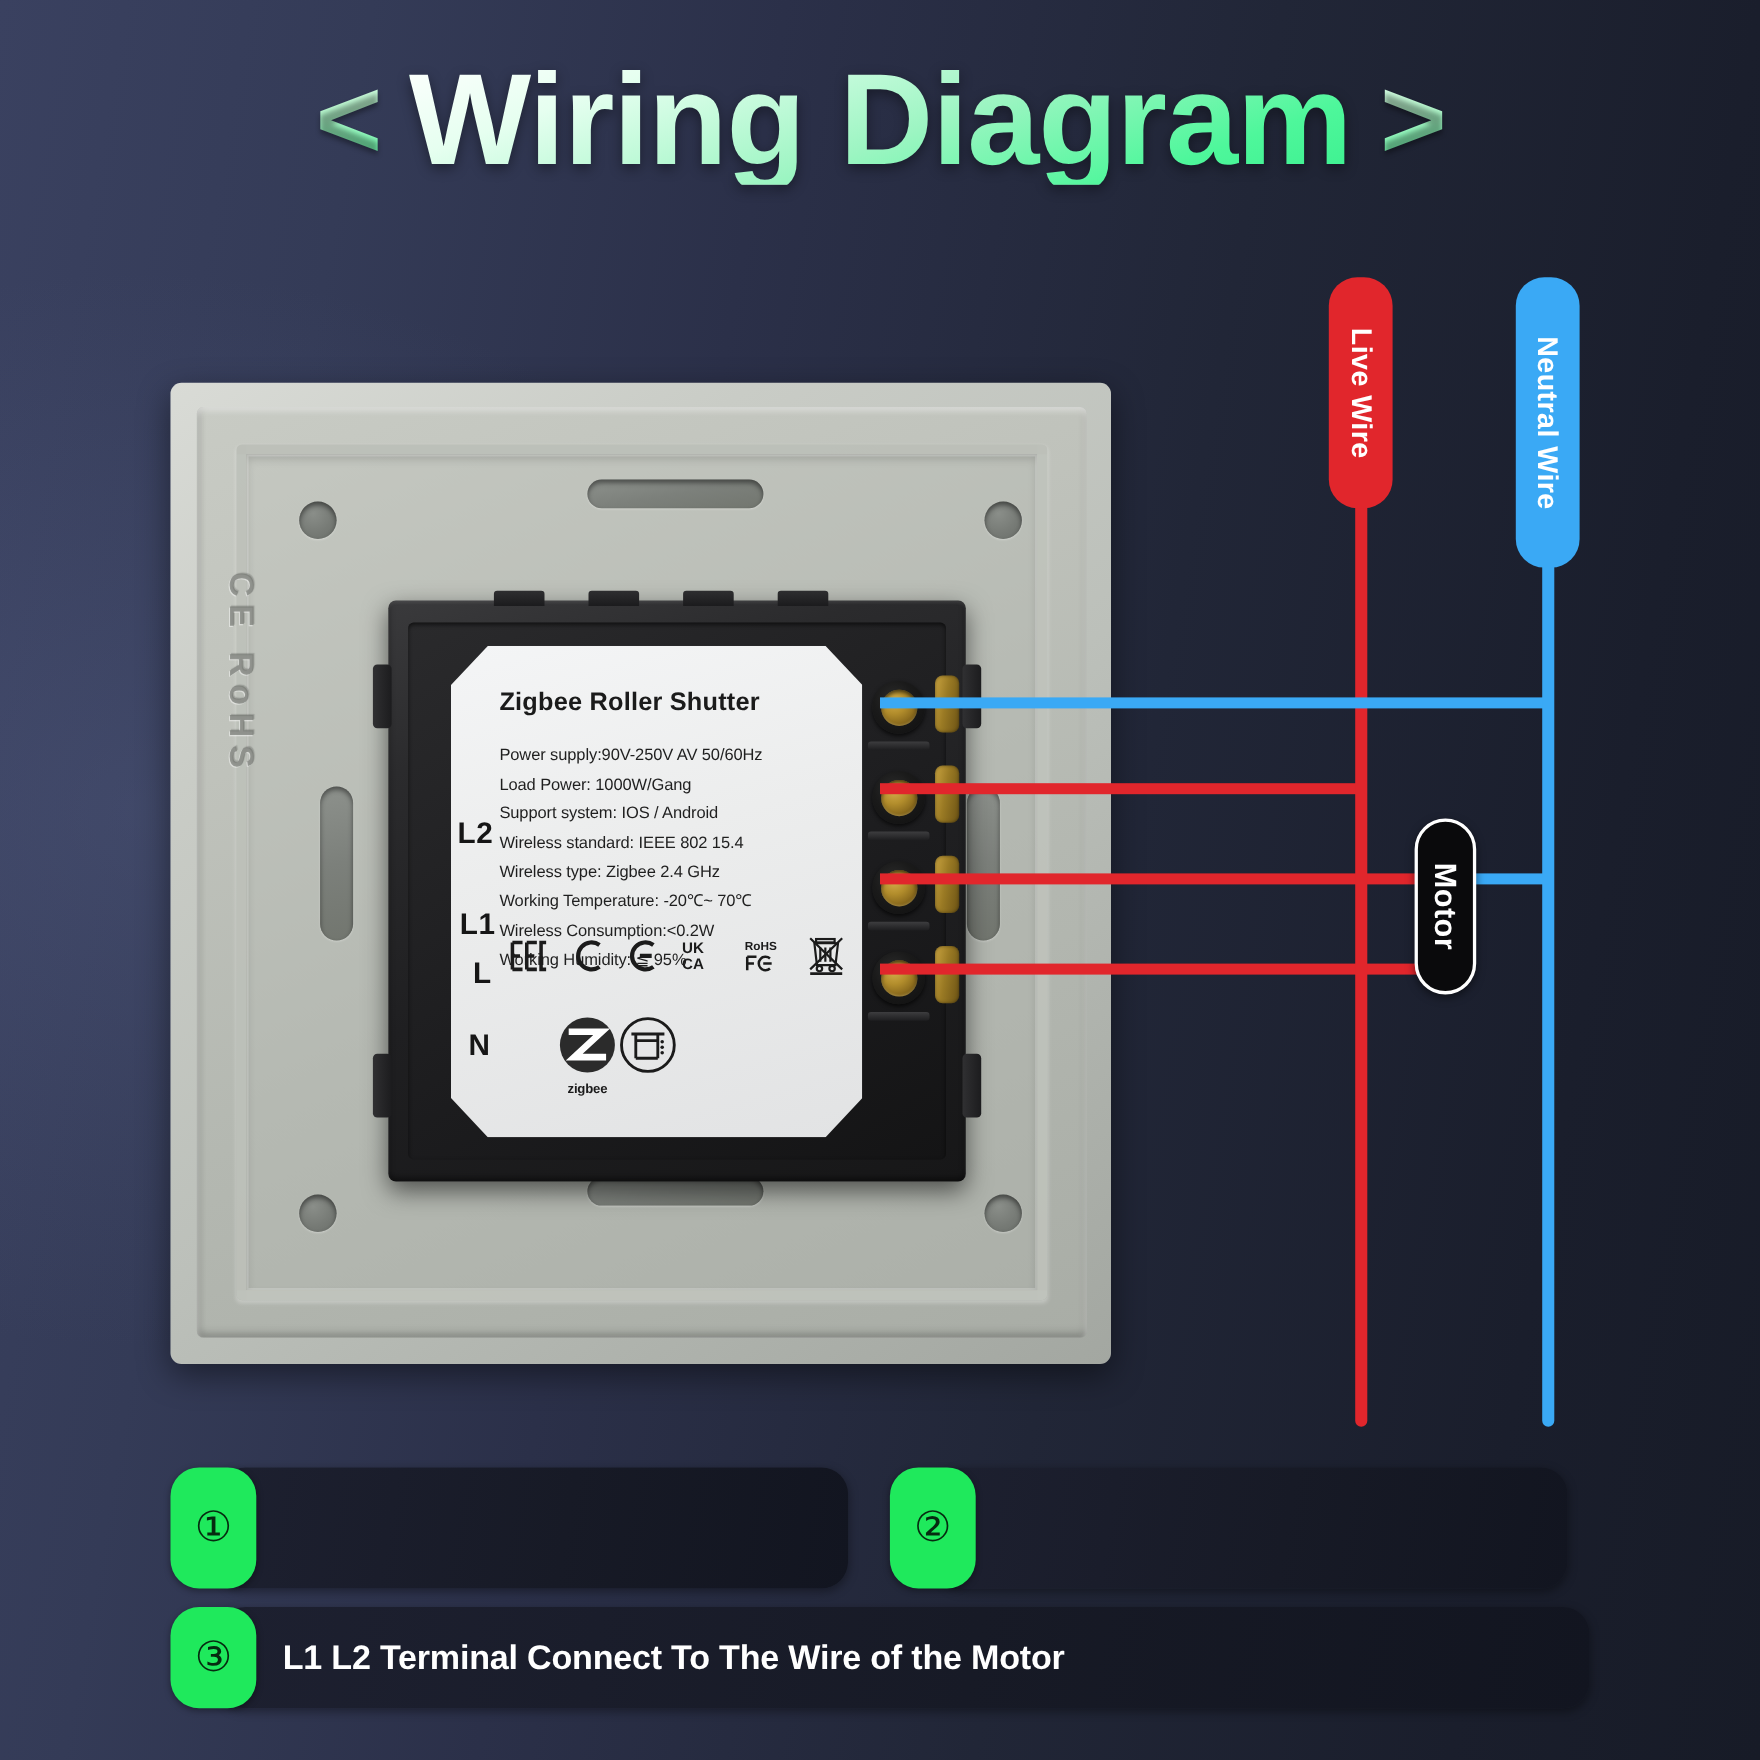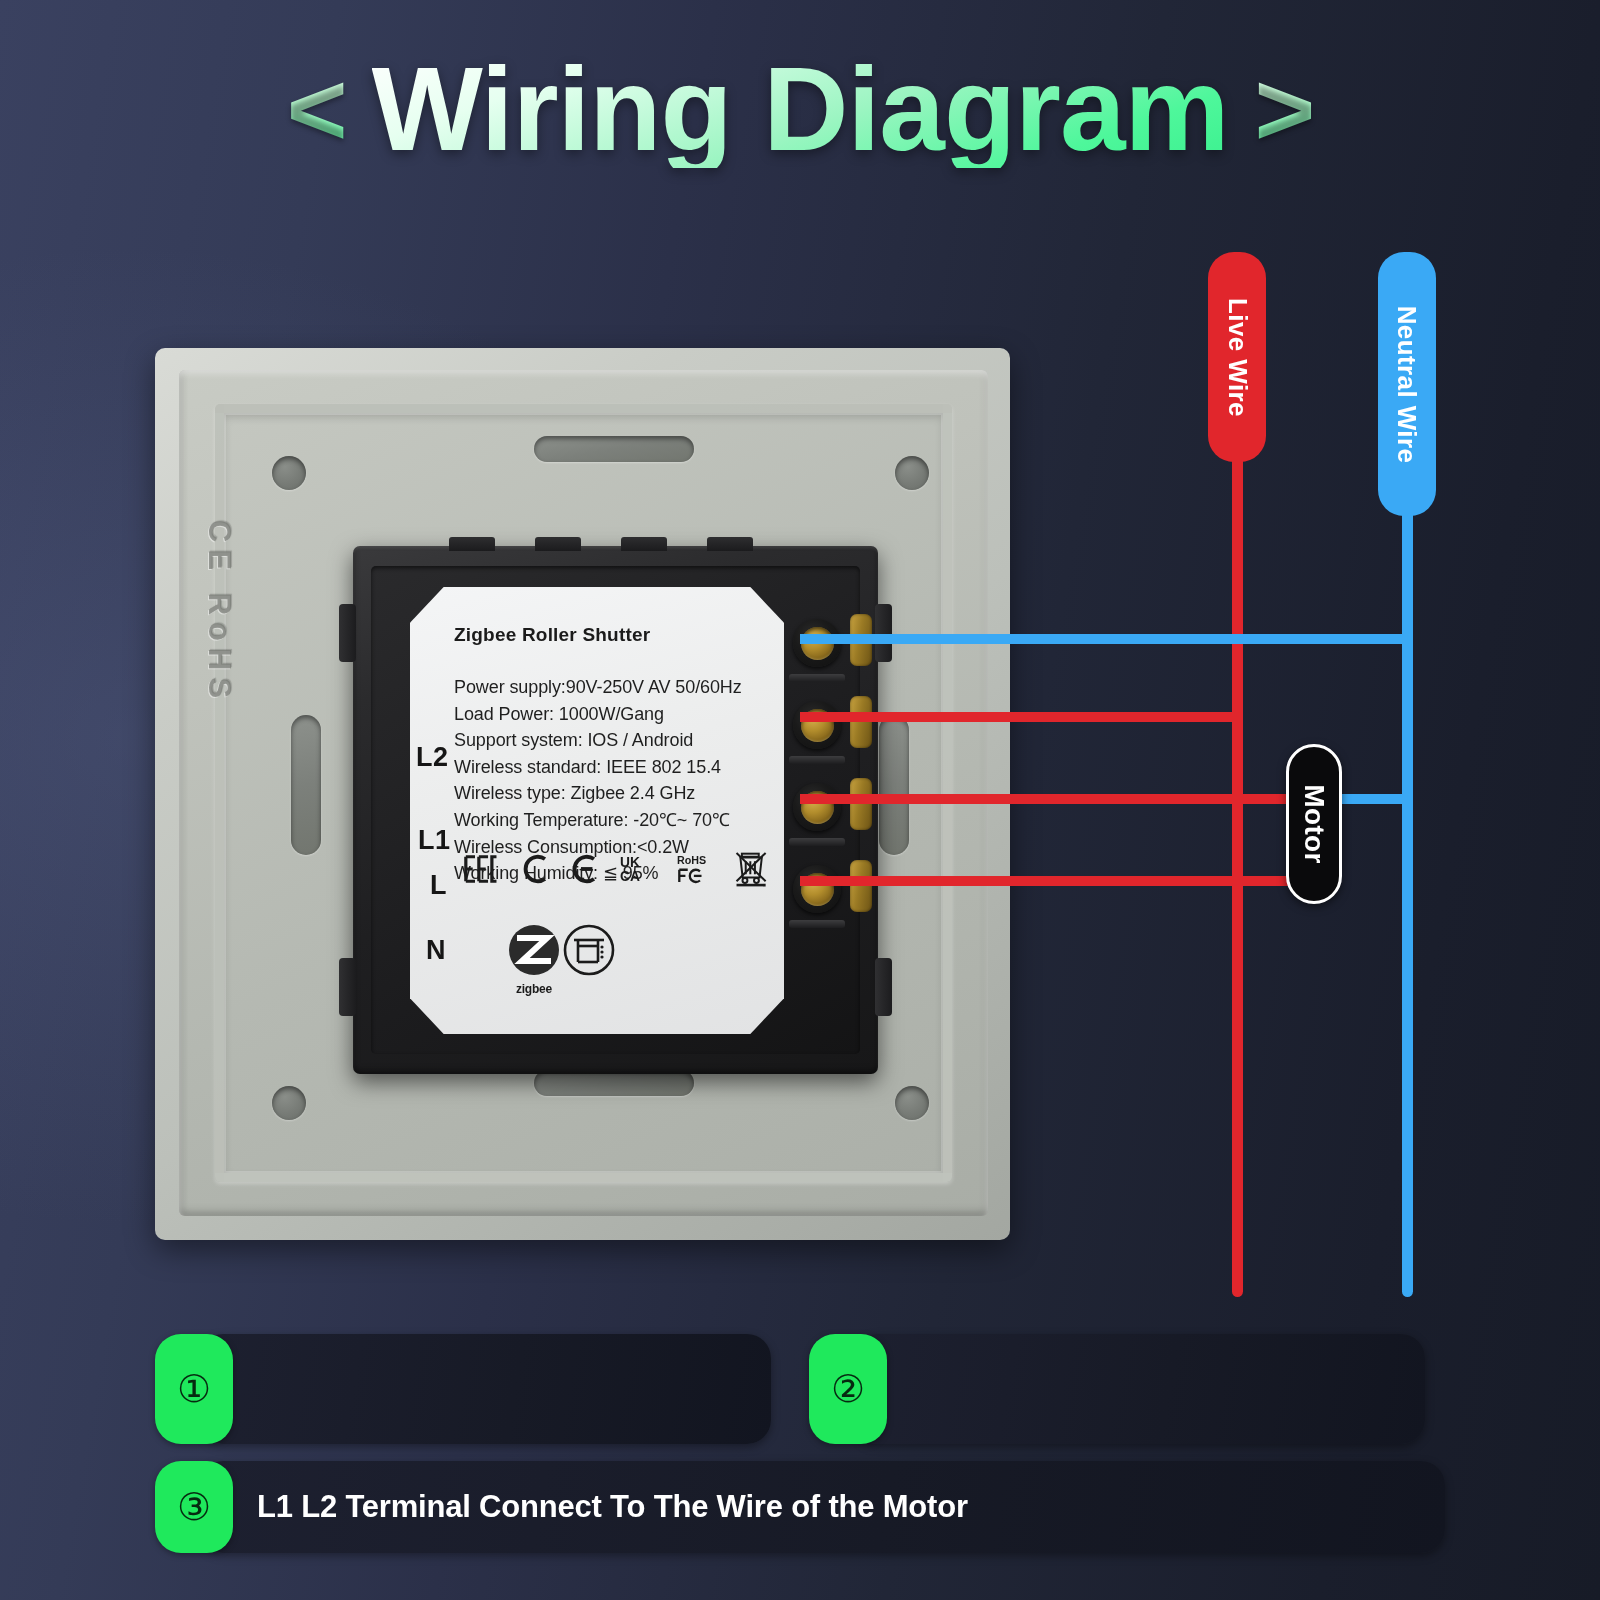--- a/index.html
+++ b/index.html
@@ -171,33 +171,33 @@
     width: 374px;
     height: 447px;
     background: linear-gradient(165deg, #f4f5f6 0%, #eceded 40%, #e2e3e4 100%);
     clip-path: polygon(9% 0, 91% 0, 100% 8%, 100% 92%, 91% 100%, 9% 100%, 0 92%, 0 8%);
     box-shadow: 0 2px 5px rgba(0,0,0,0.4);
   }
   #spec-title {
     position: absolute;
     left: 44px;
     top: 37px;
-    font-size: 19px;
+    font-size: 23px;
     font-weight: 700;
     color: #1b1b1b;
     letter-spacing: 0.2px;
   }
   #spec-lines {
     position: absolute;
     left: 44px;
     top: 87px;
     width: 320px;
   }
   #spec-lines .spec-line {
-    font-size: 18px;
+    font-size: 15px;
     line-height: 26.6px;
     color: #1f1f1f;
     white-space: nowrap;
     letter-spacing: -0.1px;
   }
 
   
   .term-letter {
     position: absolute;
     font-size: 27px;

